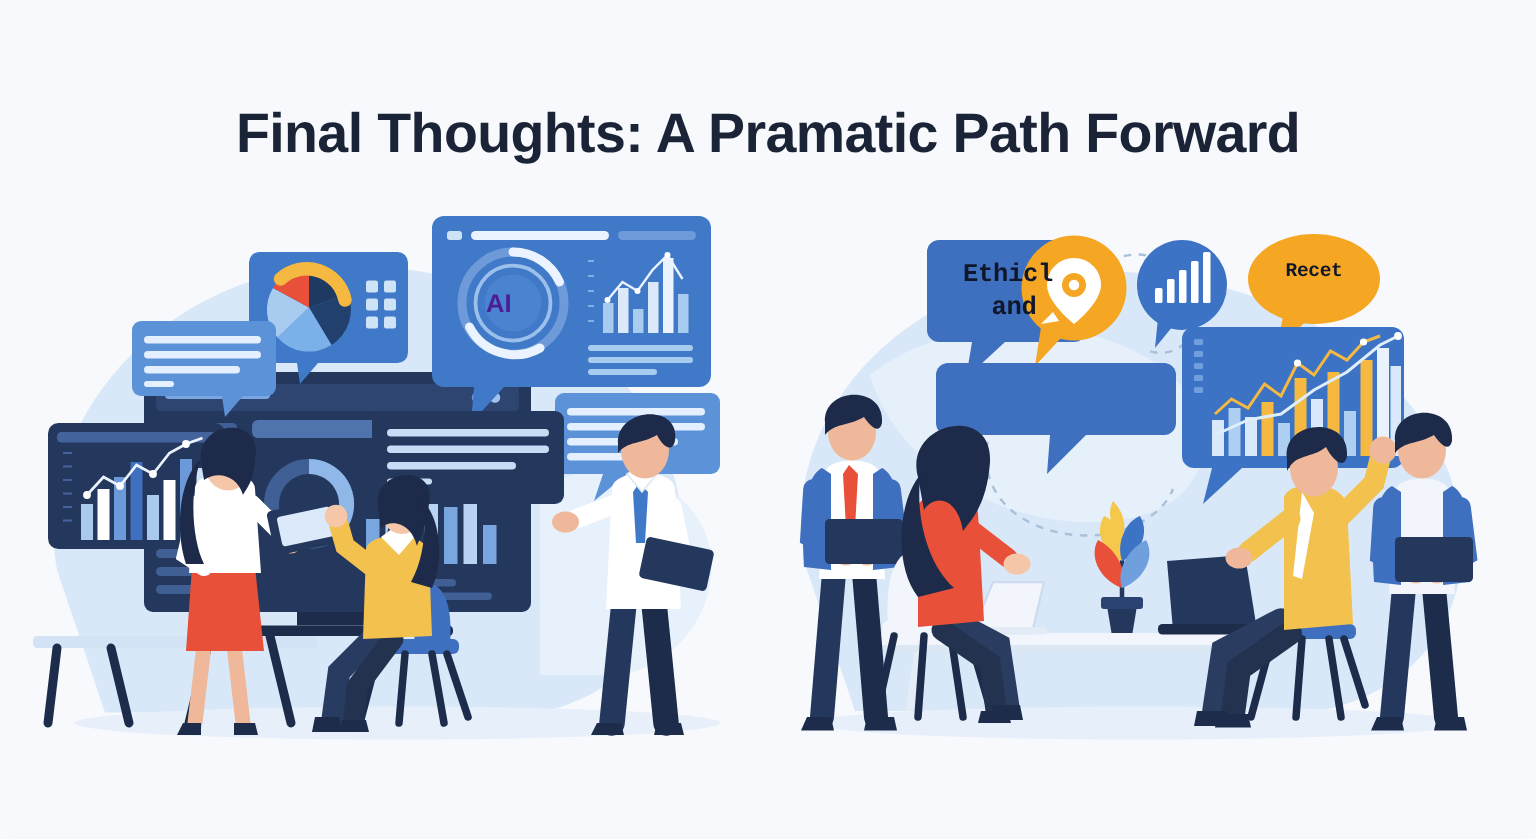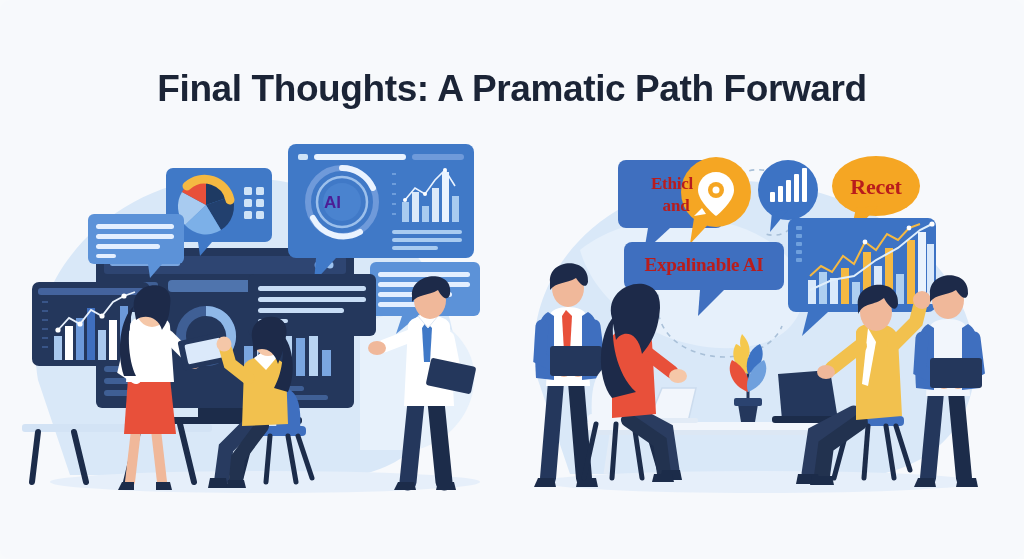--- a/index.html
+++ b/index.html
@@ -30,23 +30,23 @@
     white-space:nowrap;
   }
 
   
   .scene { position:absolute; top:130px; height:400px; }
   #scene-left  { left:30px;  width:470px; }
   #scene-right { left:520px; width:480px; }
 
   .bubtext {
     position:absolute;
-    color:#b91c1c;
+    color:#0f172a;
     font-weight:bold;
-    font-family:Liberation Serif, serif;
+    font-family:Liberation Mono, monospace;
     line-height:1.15;
     text-align:center;
     letter-spacing:-0.2px;
   }
 
   .aitext {
     position:absolute;
     color:#4c1d95;
     font-weight:bold;
     font-size:17px;
@@ -548,20 +548,19 @@
           <rect x="410" y="228" width="52" height="30" rx="3" fill="#24375c"></rect>
         </g>
         <ellipse cx="428" cy="170" rx="16" ry="19" fill="#f0b89a"></ellipse>
         <path d="M410 164 C408 140 450 138 448 164 C446 172 440 166 436 160 C426 166 416 164 410 172 Z" fill="#1d2a49"></path>
       </g>
     </svg>
 
     <div class="bubtext" id="t-ethical-1" style="left:104px; top:44px; width:96px; font-size:17px;">Ethicl</div>
     <div class="bubtext" id="t-ethical-2" style="left:108px; top:66px; width:96px; font-size:17px;">and</div>
 
-    <div class="bubtext" id="t-explainable" style="left:106px; top:124px; width:156px; font-size:19px;">Expalinable AI</div>
-
-    <div class="bubtext" id="t-recent" style="left:314px; top:44px; width:84px; font-size:22px;">Recet</div>
+
+    <div class="bubtext" id="t-recent" style="left:314px; top:44px; width:84px; font-size:13px;">Recet</div>
   </div>
 
   <div class="aitext" id="t-ai" style="left:324px; top:193px;">AI</div>
 
 </div>
 
 </body></html>

